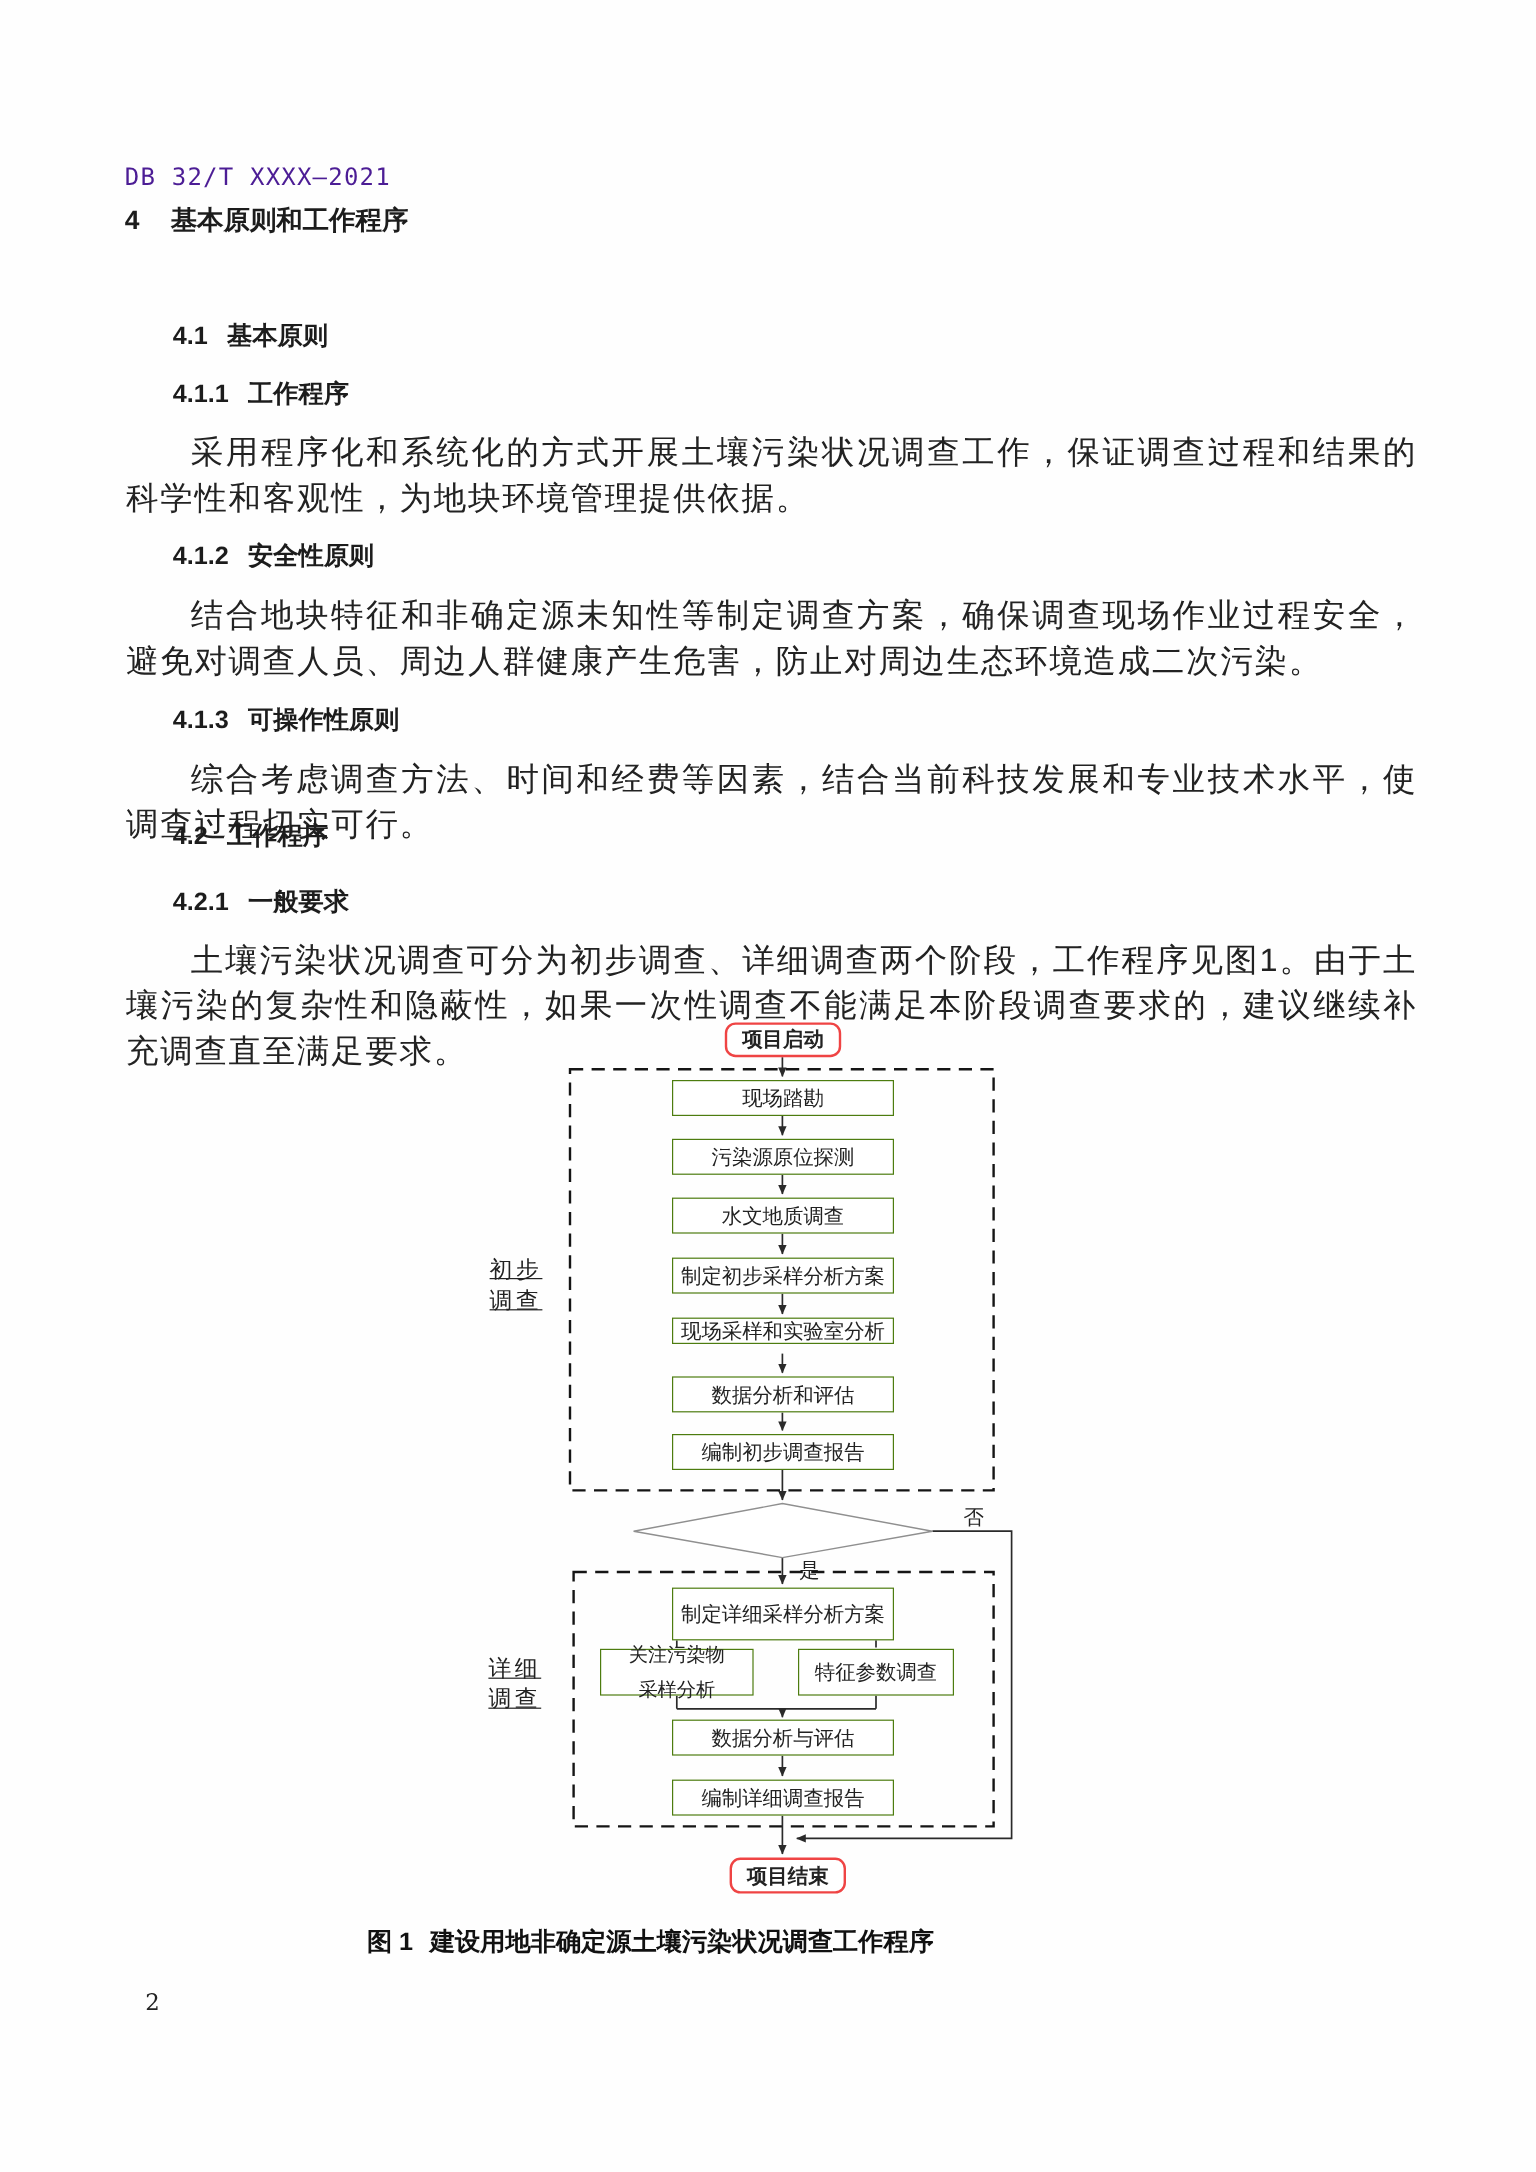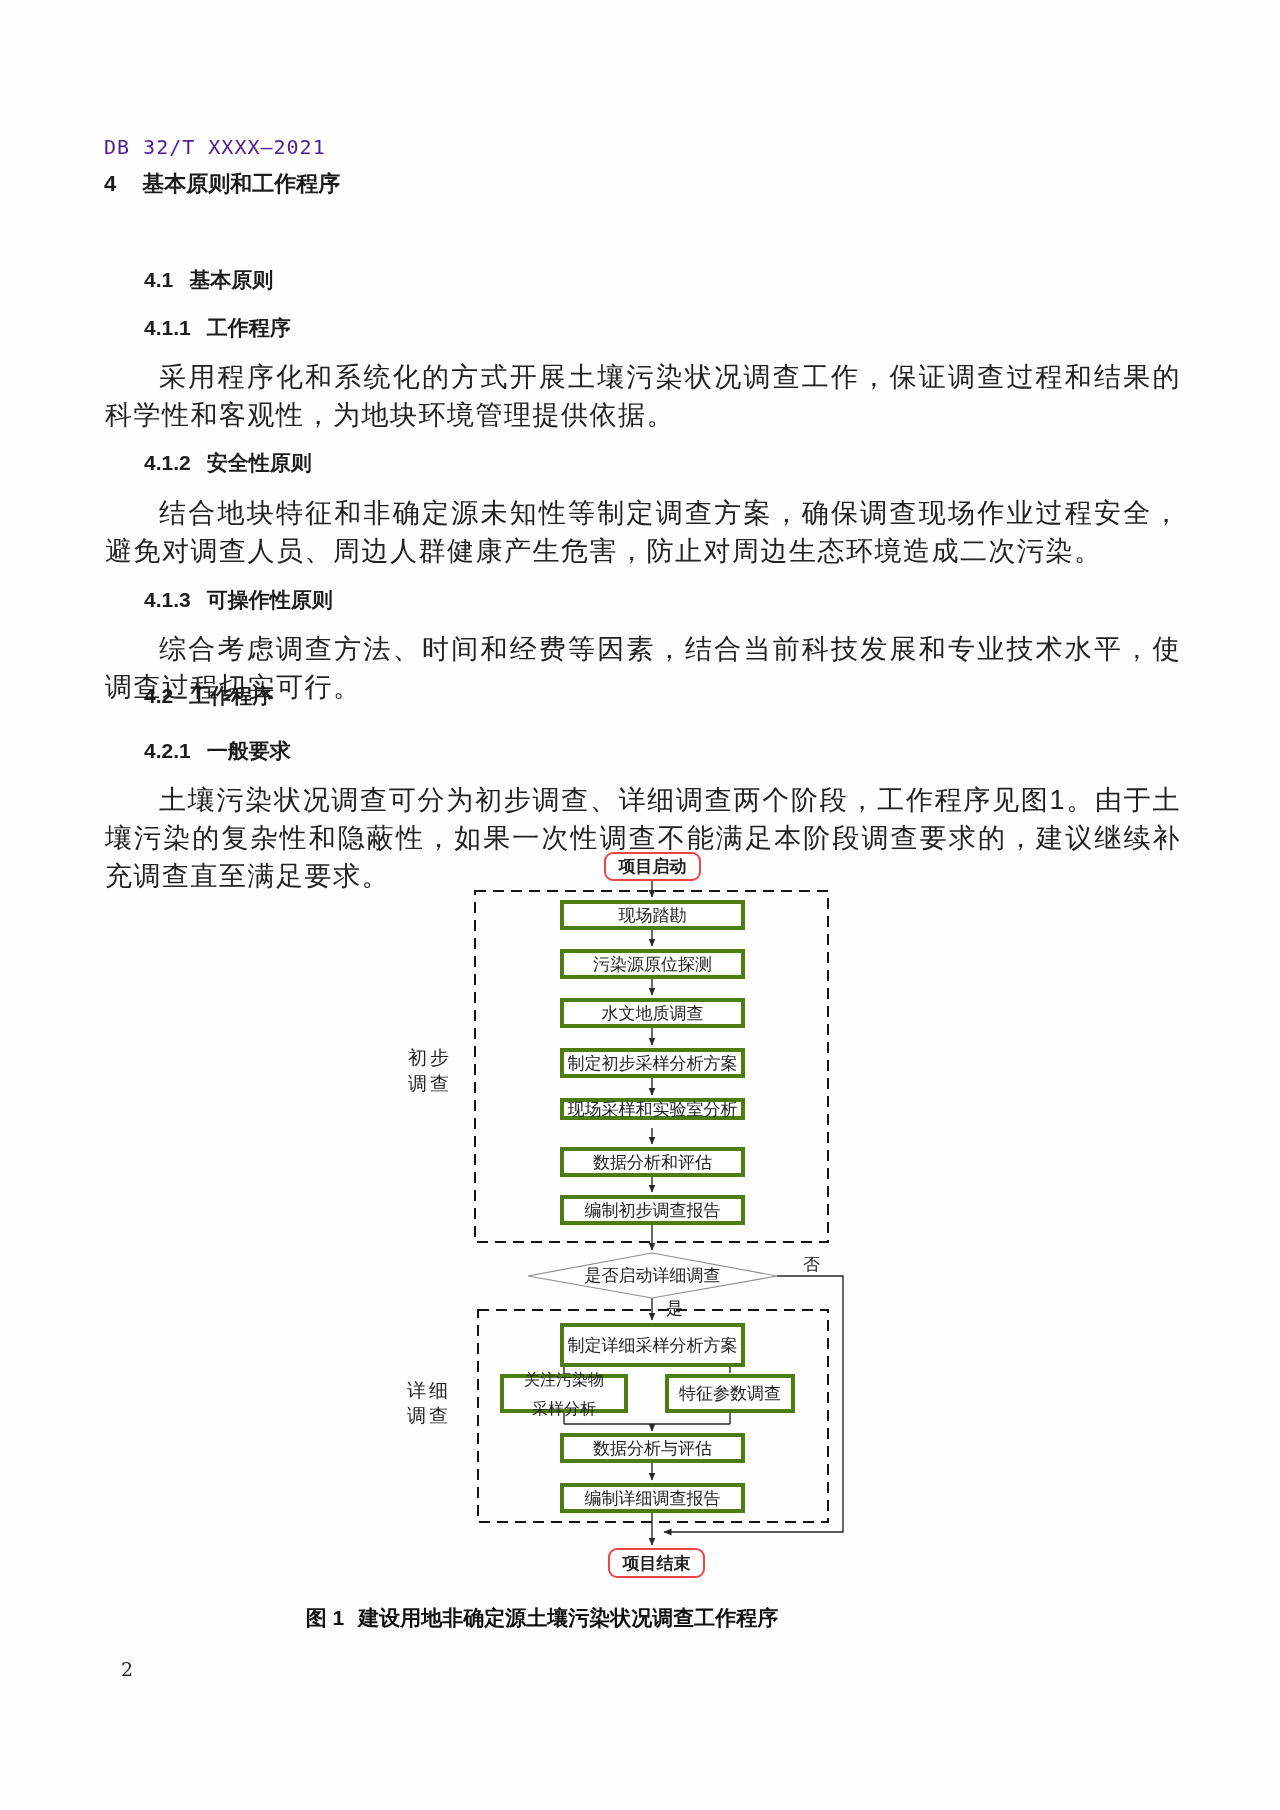--- a/index.html
+++ b/index.html
@@ -24,32 +24,32 @@
   .para{
     left:105px;width:1076px;
     font-size:27px;line-height:38px;letter-spacing:1.5px;
     text-indent:2em;text-align:justify;color:#222;
   }
   
   #flow{left:0;top:845px;width:1280px;height:760px;}
   #flow svg{position:absolute;left:0;top:0;}
   .fbox{
     position:absolute;
-    border:4px solid #4d7c0f;background:#fff;
+    border:1px solid #4d7c0f;background:#fff;
     display:flex;align-items:center;justify-content:center;
     font-size:17px;color:#222;text-align:center;
     box-sizing:border-box;
   }
   .terminal{
     border:2px solid #ef4444;border-radius:9px;
     font-weight:bold;font-size:17px;
   }
   .two-line{flex-direction:column;line-height:19px;font-size:16px;gap:10px;}
   .phase-label{
-    position:absolute;font-size:19px;color:#222;letter-spacing:3px;
+    position:absolute;font-size:19px;color:#222;letter-spacing:3px;text-decoration:underline;
   }
   .branch-label{position:absolute;font-size:17px;color:#222;}
   .diamond-text{
     position:absolute;display:flex;align-items:center;justify-content:center;
     font-size:17px;color:#222;
   }
   .caption{
     left:0;top:1604px;width:1084px;text-align:center;
     font-size:21px;font-weight:bold;color:#111;
   }
@@ -140,21 +140,20 @@
   <div class="fbox terminal" style="left:604px;top:7px;width:97px;height:29px">项目启动</div>
 
   <div class="fbox" style="left:560px;top:55px;width:185px;height:30px">现场踏勘</div>
   <div class="fbox" style="left:560px;top:104px;width:185px;height:30px">污染源原位探测</div>
   <div class="fbox" style="left:560px;top:153px;width:185px;height:30px">水文地质调查</div>
   <div class="fbox" style="left:560px;top:203px;width:185px;height:30px">制定初步采样分析方案</div>
   <div class="fbox" style="left:560px;top:253px;width:185px;height:22px">现场采样和实验室分析</div>
   <div class="fbox" style="left:560px;top:302px;width:185px;height:30px">数据分析和评估</div>
   <div class="fbox" style="left:560px;top:350px;width:185px;height:30px">编制初步调查报告</div>
 
-  <div class="diamond-text" style="left:528px;top:408px;width:249px;height:45px">是否启动详细调查</div>
   <div class="branch-label" style="left:666px;top:452px">是</div>
   <div class="branch-label" style="left:803px;top:408px">否</div>
 
   <div class="fbox" style="left:560px;top:478px;width:185px;height:44px">制定详细采样分析方案</div>
 
   <div class="fbox two-line" style="left:500px;top:529px;width:128px;height:39px">
     <div>关注污染物</div>
     <div>采样分析</div>
   </div>
   <div class="fbox" style="left:665px;top:529px;width:130px;height:39px">特征参数调查</div>

